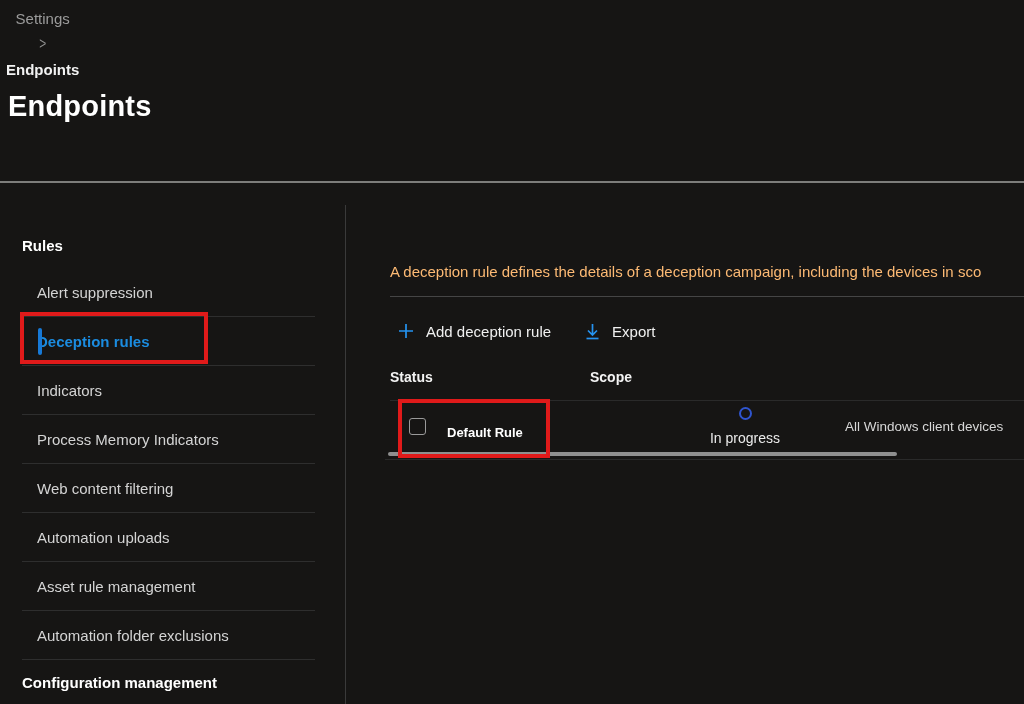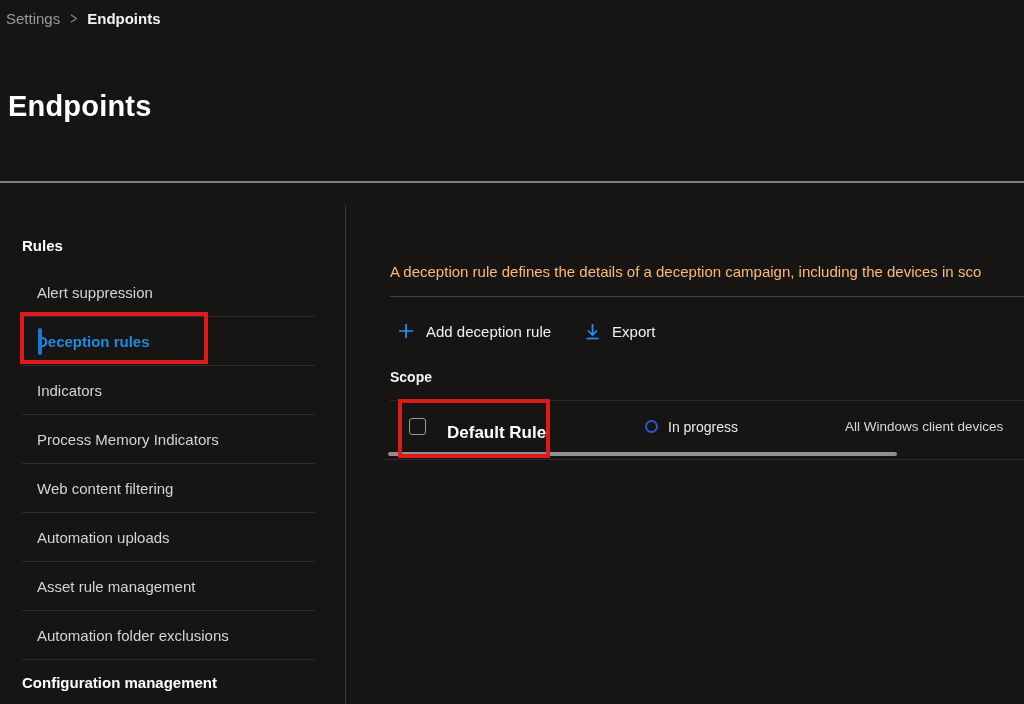--- a/index.html
+++ b/index.html
@@ -10,20 +10,21 @@
     font-family:"Liberation Sans", sans-serif;
     color:#d6d6d6;
     overflow:hidden;
   }
 
   
   .breadcrumb {
     position:absolute; top:10px; left:6px;
     display:flex; align-items:center; gap:10px;
     font-size:15px;
+    flex-direction:column;
   }
   .crumb-parent { color:#9b9b9b; cursor:pointer; }
   .crumb-sep { color:#8f8f8f; font-size:12px; transform:scaleY(1.3); }
   .crumb-current { color:#f2f2f2; font-weight:600; }
 
   
   .page-title {
     position:absolute; top:90px; left:8px;
     font-size:29px; font-weight:700; color:#ffffff;
     letter-spacing:.2px;
@@ -101,22 +102,22 @@
   }
   .table-row {
     position:absolute; left:390px; top:401px; width:634px; height:51px;
     display:flex; align-items:center; cursor:pointer;
   }
   .td-rule { width:255px; padding-left:19px; display:flex; align-items:center; gap:21px; }
   .checkbox {
     width:17px; height:17px; flex:0 0 17px;
     border:1px solid #9a9a9a; border-radius:3px; background:transparent;
   }
-  .rule-name { font-size:17px; font-weight:700; color:#ffffff;margin-top:12px; }
-  .td-status { width:200px; display:flex; align-items:center; gap:10px; }
+  .rule-name { font-size:13px; font-weight:700; color:#ffffff;margin-top:12px; }
+  .td-status { width:200px; display:flex; align-items:center; gap:10px;flex-direction:column; }
   .status-ring {
     width:13px; height:13px; border-radius:50%;
     border:2px solid #2f55cf; flex:0 0 13px;
   }
   .status-text { font-size:14px; color:#ebebeb; }
   .td-scope { flex:1; font-size:13.5px; color:#d8d8d8; }
 
   .h-scrollbar {
     position:absolute; left:388px; top:452px; width:509px; height:4px;
     background:#8f8f8f; border-radius:2px; cursor:pointer;
@@ -196,20 +197,21 @@
       <svg width="15" height="17" viewBox="0 0 15 17" aria-hidden="true">
         <path d="M7.5 1 V11 M3 7.5 L7.5 12 L12 7.5" stroke="#2593f0" stroke-width="1.7" fill="none"></path>
         <path d="M1.5 15.5 H13.5" stroke="#2593f0" stroke-width="1.7"></path>
       </svg>
     </span>
     <span>Export</span>
   </button>
 </div>
 
 <div class="table-header">
+  <div class="th-status">Status</div>
   <div class="th-scope">Scope</div>
 </div>
 
 <div class="row-top-divider"></div>
 
 <div class="table-row">
   <div class="td-rule">
     <span class="checkbox"></span>
     <span class="rule-name">Default Rule</span>
   </div>

